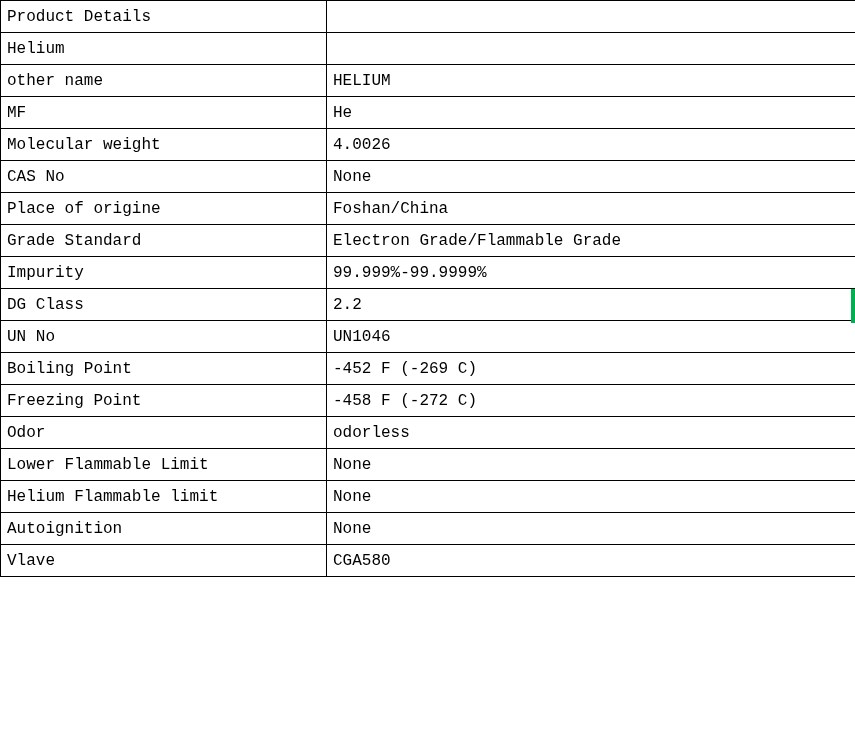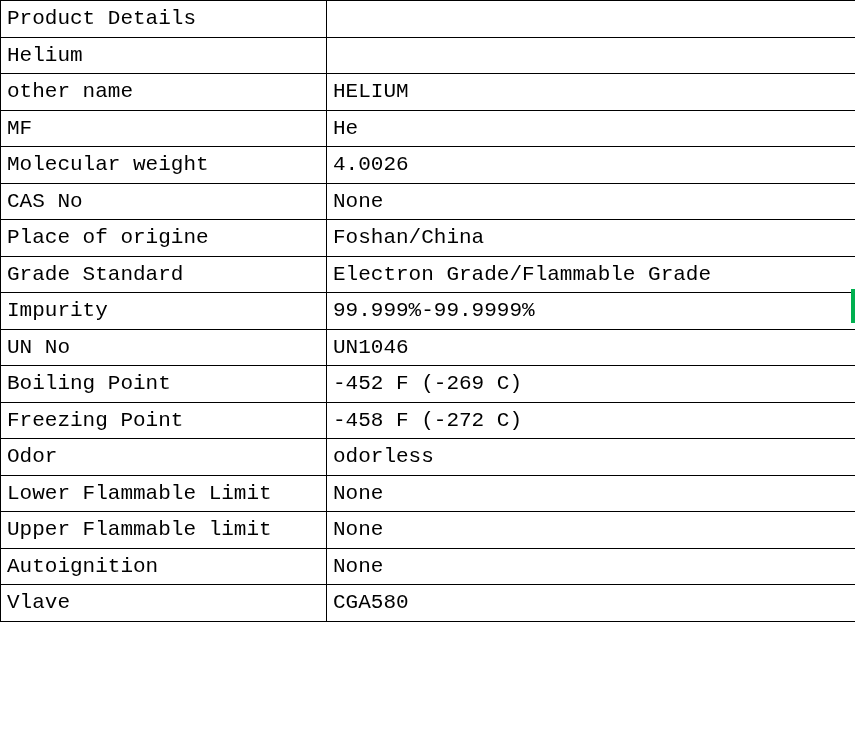--- a/index.html
+++ b/index.html
@@ -15,21 +15,21 @@
       overflow: hidden;
     }
     table {
       width: 100%;
       border-collapse: collapse;
       table-layout: fixed;
     }
     td {
       border: 1px solid #000000;
       padding: 2px 6px;
-      font-size: 21px;
+      font-size: 16px;
       line-height: 1.5;
       height: 32px;
       vertical-align: middle;
       white-space: nowrap;
       overflow: hidden;
     }
     col.left-col {
       width: 326px;
     }
     col.right-col {
@@ -88,41 +88,45 @@
       </tr>
       <tr>
         <td>Grade Standard</td>
         <td>Electron Grade/Flammable Grade</td>
       </tr>
       <tr>
         <td>Impurity</td>
         <td>99.999%-99.9999%</td>
       </tr>
       <tr>
+        <td>DG Class</td>
+        <td>2.2</td>
+      </tr>
+      <tr>
         <td>UN No</td>
         <td>UN1046</td>
       </tr>
       <tr>
         <td>Boiling Point</td>
         <td>-452 F (-269 C)</td>
       </tr>
       <tr>
         <td>Freezing Point</td>
         <td> -458 F (-272 C)</td>
       </tr>
       <tr>
         <td>Odor</td>
         <td>odorless</td>
       </tr>
       <tr>
         <td>Lower Flammable Limit</td>
         <td>None</td>
       </tr>
       <tr>
-        <td>Upper Flammable limit</td>
+        <td>Helium Flammable limit</td>
         <td>None</td>
       </tr>
       <tr>
         <td>Autoignition</td>
         <td>None</td>
       </tr>
       <tr>
         <td>Vlave</td>
         <td>CGA580</td>
       </tr>

